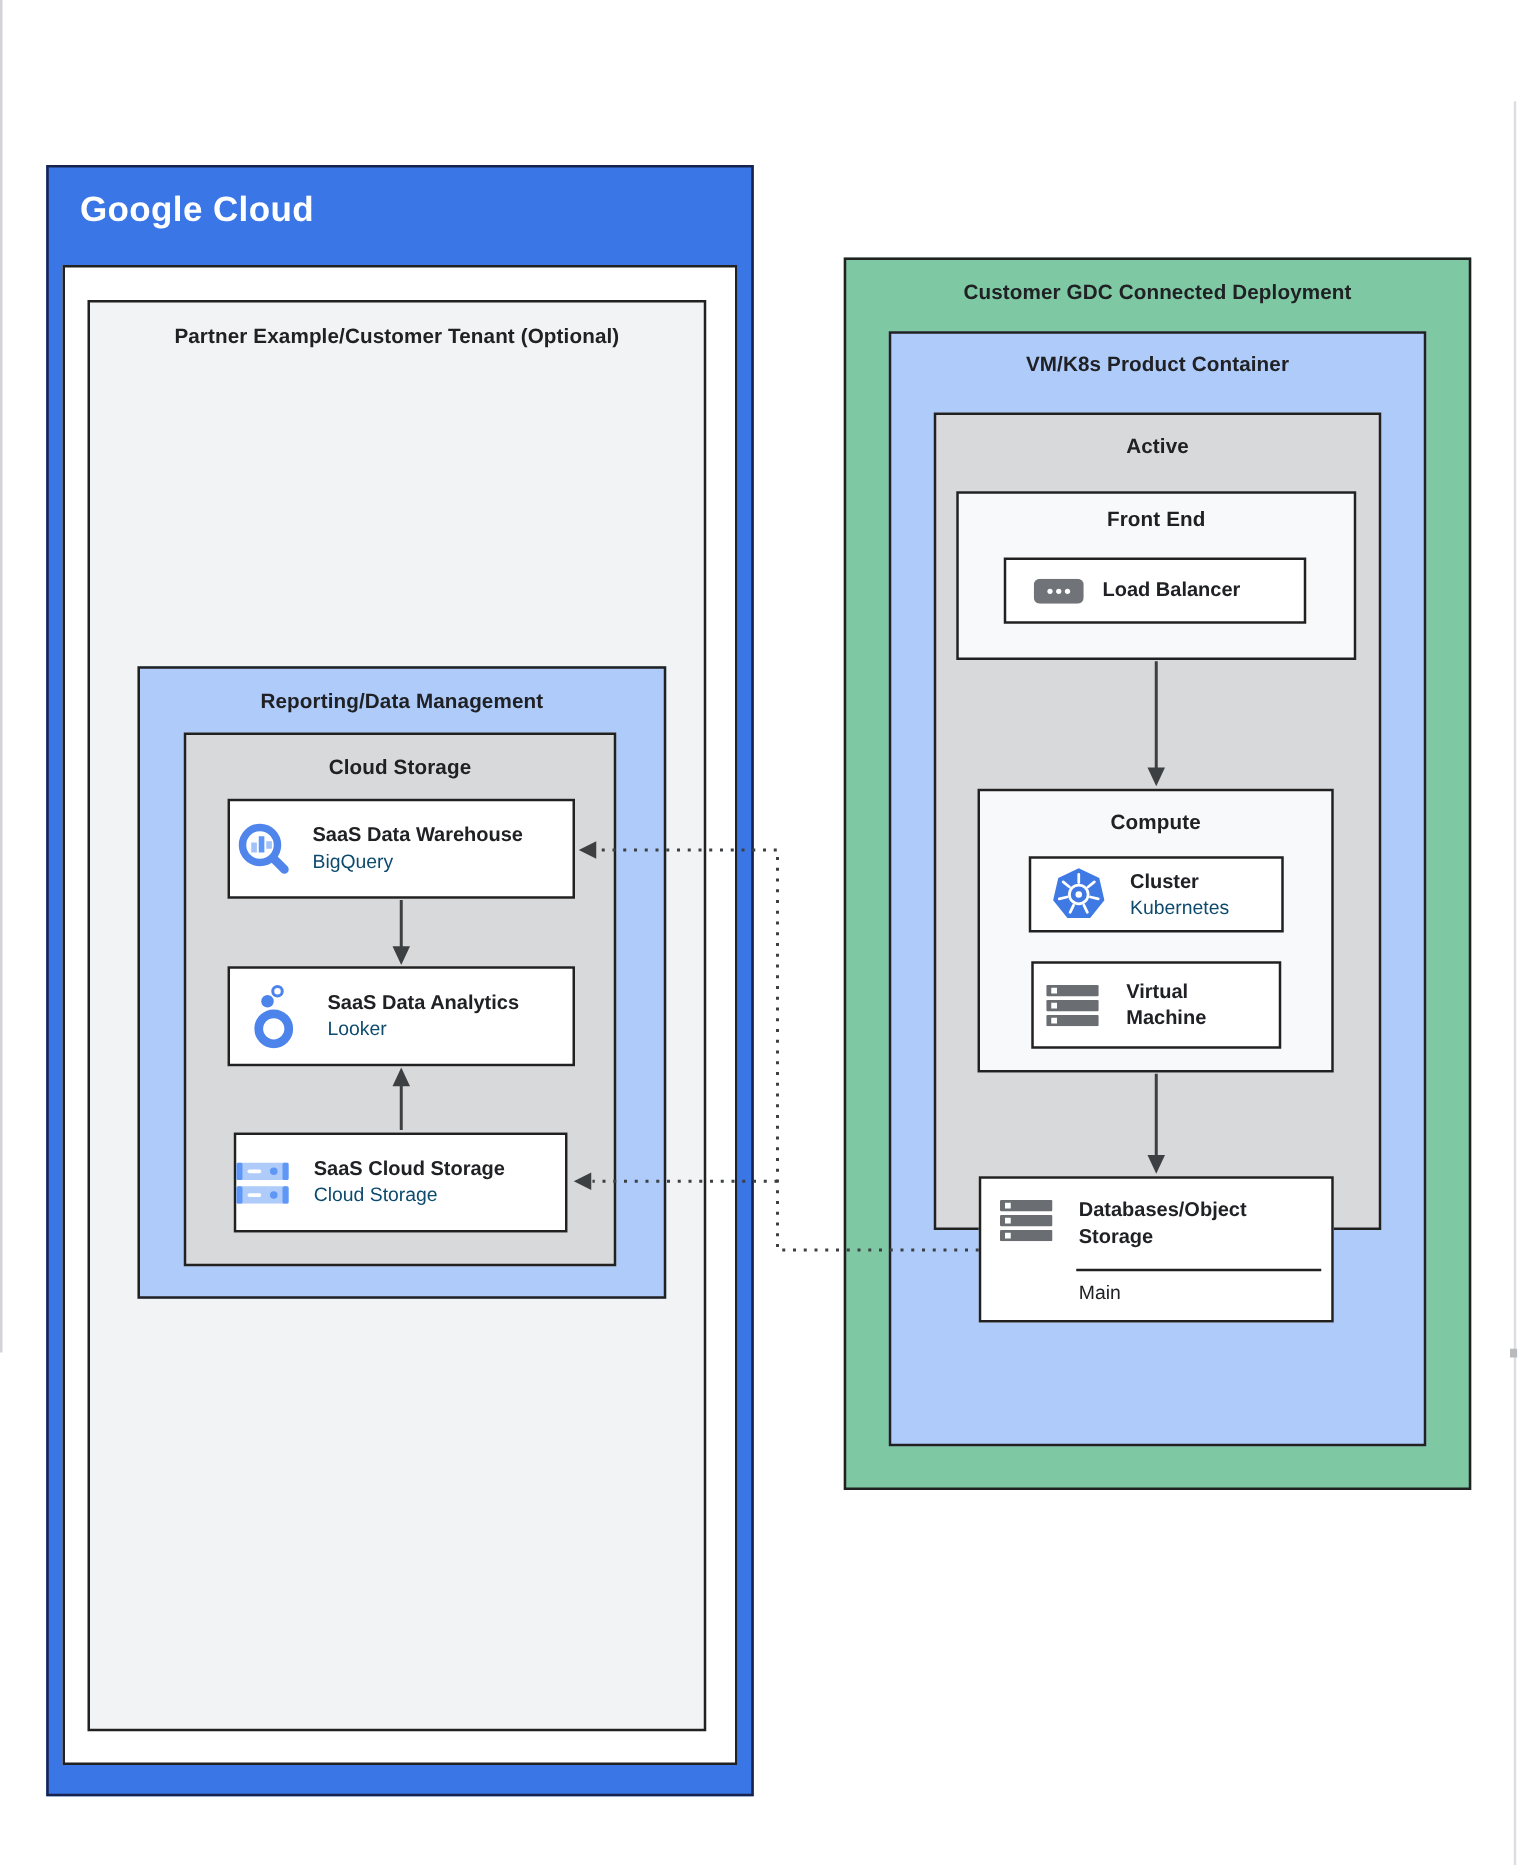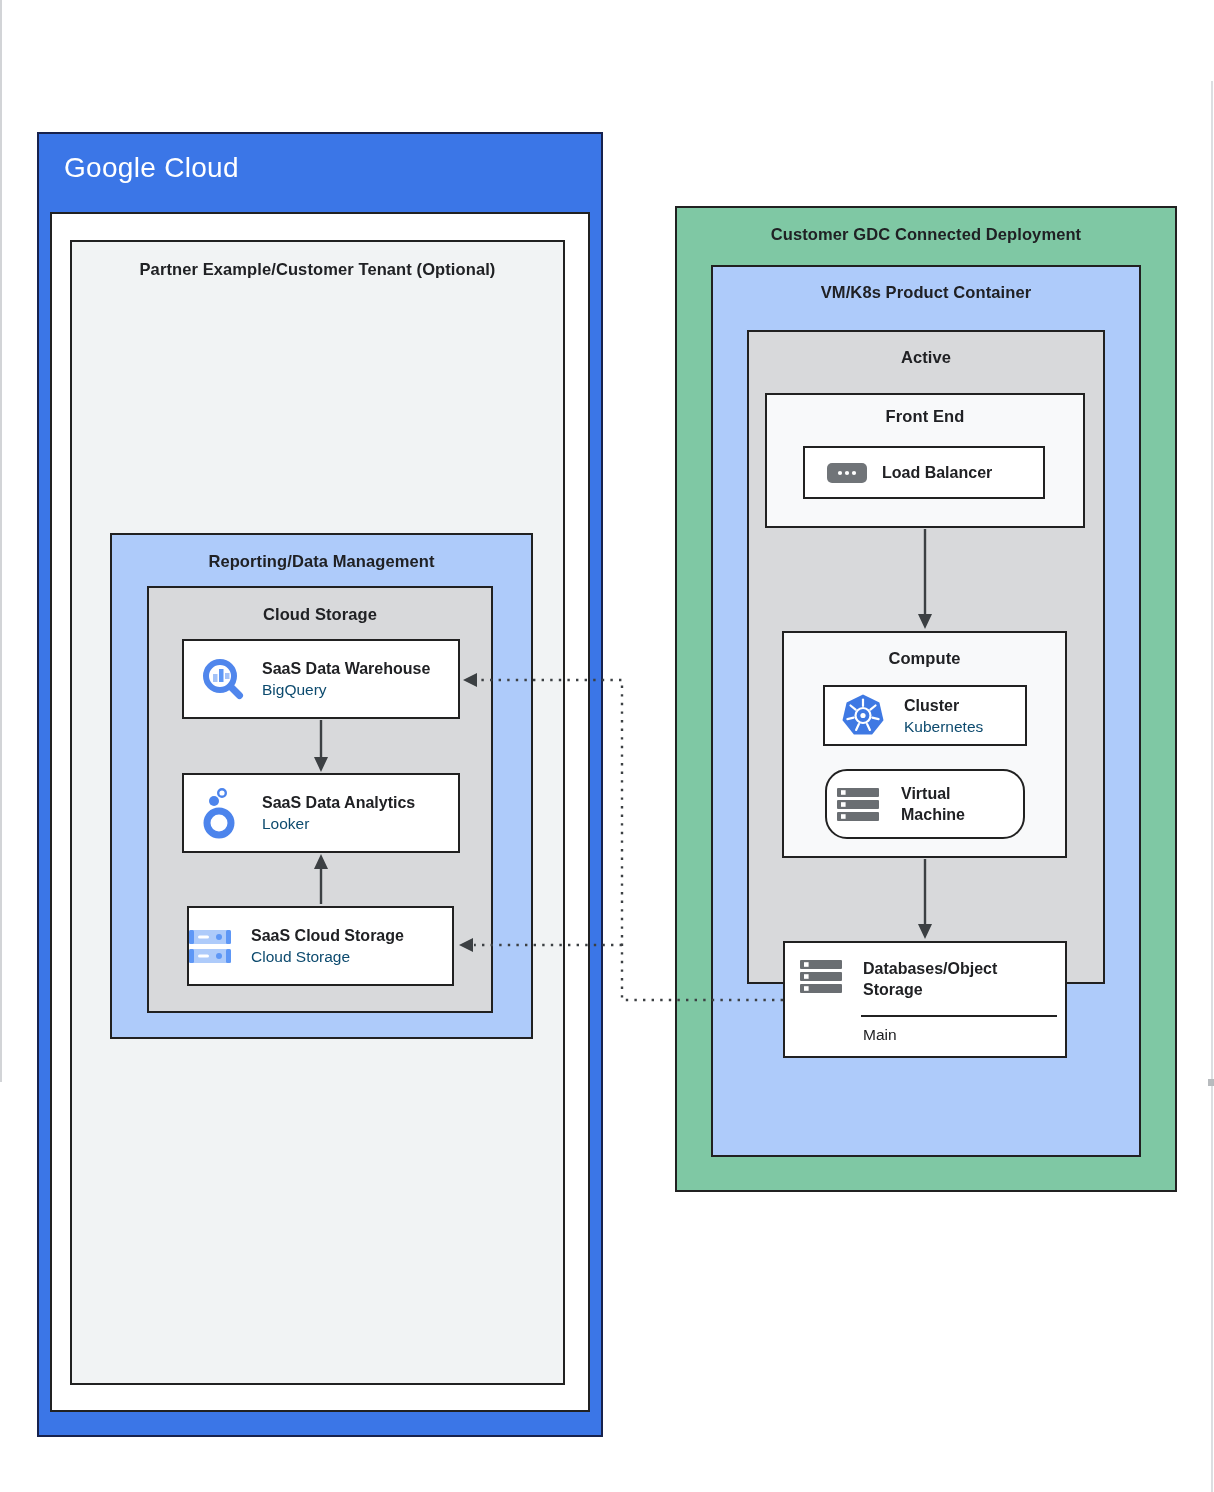--- a/index.html
+++ b/index.html
@@ -15,44 +15,44 @@
   #hdr{left:0;top:0;width:1211px;height:81px;background:#f1f3f4;}
   #hdr .ttl{position:absolute;left:0;right:0;top:30px;text-align:center;font-size:17px;font-weight:bold;color:#202124;}
 
   
   #edgeL{left:0;top:0;width:2px;height:1082px;background:#d2d4d7;}
   #edgeR{left:1211px;top:81px;width:2px;height:1411px;background:#dcdee1;}
   #edgeTick{left:1208px;top:1079px;width:6px;height:7px;background:#b8bbbe;}
 
   
   #gcp{left:37px;top:132px;width:566px;height:1305px;background:#3B76E7;border-color:#17224d;}
-  #logo{left:64px;top:152px;font-size:28px;font-weight:400;color:#ffffff;letter-spacing:.3px;}
+  #logo{left:64px;top:152px;font-size:28px;font-weight:700;color:#ffffff;letter-spacing:.3px;}
   #innerWhite{left:50px;top:212px;width:540px;height:1200px;background:#ffffff;}
   #partner{left:70px;top:240px;width:495px;height:1145px;background:#f1f3f4;padding-top:18px;}
   #reporting{left:110px;top:533px;width:423px;height:506px;background:#aecbfa;padding-top:17px;}
   #csgroup{left:147px;top:586px;width:346px;height:427px;background:#d8d9db;padding-top:17px;}
 
   .card{position:absolute;box-sizing:border-box;border:2px solid #212121;background:#ffffff;
         display:flex;align-items:center;}
   .t{font-weight:bold;font-size:16px;color:#202124;line-height:21px;}
   .s{font-size:15.5px;color:#0c4a6e;line-height:20px;margin-top:1px;}
 
-  #card-wh{left:182px;top:639px;width:278px;height:80px;padding-left:16px;gap:16px;}
+  #card-wh{left:182px;top:639px;width:278px;height:80px;padding-left:4px;gap:16px;}
   #card-an{left:182px;top:773px;width:278px;height:80px;padding-left:18px;gap:24px;}
   #card-st{left:187px;top:906px;width:267px;height:80px;gap:20px;}
 
   
   #gdc{left:675px;top:206px;width:502px;height:986px;background:#7FC8A4;padding-top:17px;}
   #vmk8s{left:711px;top:265px;width:430px;height:892px;background:#aecbfa;padding-top:16px;}
   #active{left:747px;top:330px;width:358px;height:654px;background:#d8d9db;padding-top:16px;}
   #frontend{left:765px;top:393px;width:320px;height:135px;background:#f8f9fa;padding-top:12px;}
   #lbcard{left:803px;top:446px;width:242px;height:53px;padding-left:22px;gap:15px;}
   #compute{left:782px;top:631px;width:285px;height:227px;background:#f8f9fa;padding-top:16px;}
   #cluster{left:823px;top:685px;width:204px;height:61px;padding-left:15px;gap:18px;align-items:center;}
-  #vmcard{left:825px;top:769px;width:200px;height:70px;padding-left:10px;gap:22px;border-radius:22px;}
+  #vmcard{left:825px;top:769px;width:200px;height:70px;padding-left:10px;gap:22px;}
   #vmcard .t{width:95px;}
   #dbcard{left:783px;top:941px;width:284px;height:117px;border:2px solid #212121;background:#fff;position:absolute;box-sizing:border-box;}
   #dbcard .icon{position:absolute;left:15px;top:17px;}
   #dbcard .t{position:absolute;left:78px;top:15px;width:195px;}
   #dbdiv{position:absolute;left:76px;top:72px;width:196px;height:2px;background:#212121;}
   #dbmain{position:absolute;left:78px;top:83px;font-size:15.5px;color:#202124;}
 
   #connectors{position:absolute;left:0;top:0;width:1214px;height:1492px;z-index:50;pointer-events:none;}
   .icon{flex:0 0 auto;display:block;}
 </style>

